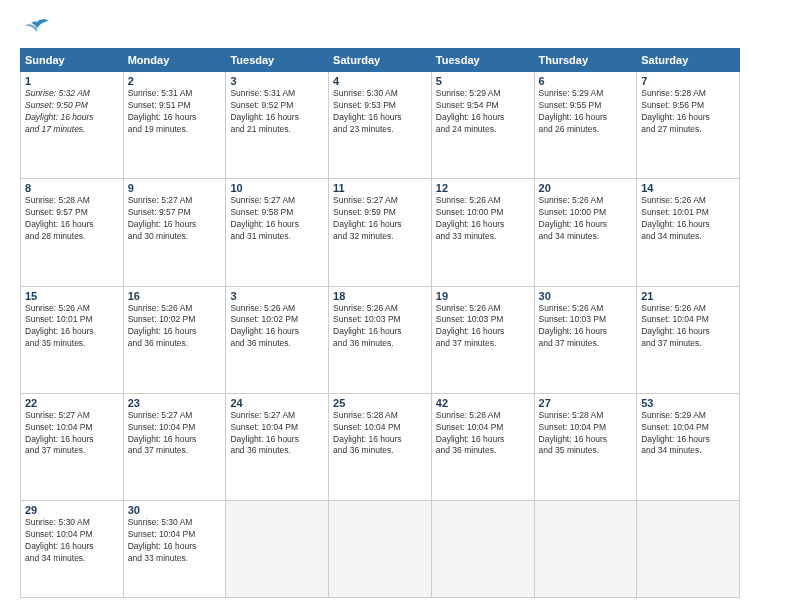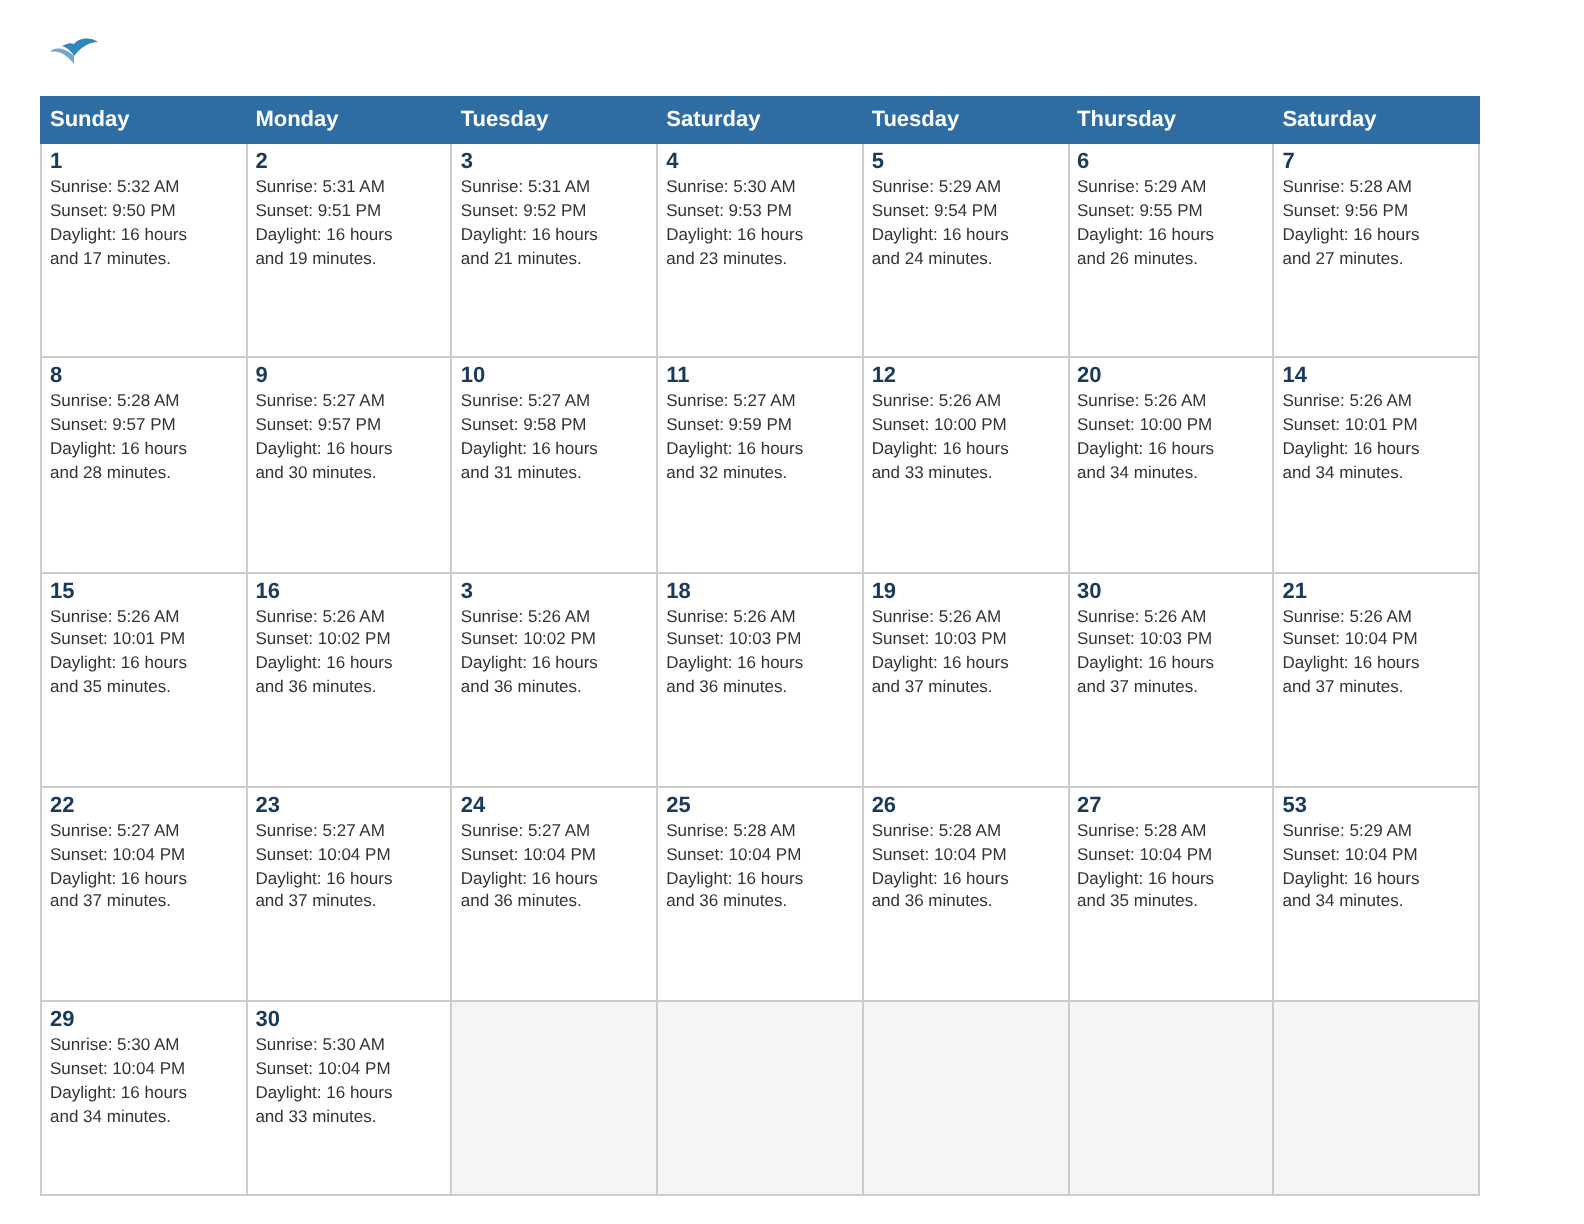--- a/index.html
+++ b/index.html
@@ -128,21 +128,21 @@
         <th>Saturday</th>
         <th>Tuesday</th>
         <th>Thursday</th>
         <th>Saturday</th>
       </tr>
     </thead>
     <tbody id="calendar-body">
     <tr>
           <td>
             <span class="day-num">1</span>
-            <div class="day-info" style="white-space: pre-line;">Sunrise: 5:32 AM
+            <div class="day-info" style="white-space: pre-line; font-style: italic;">Sunrise: 5:32 AM
 Sunset: 9:50 PM
 Daylight: 16 hours
 and 17 minutes.</div>
           </td>
           <td>
             <span class="day-num">2</span>
             <div class="day-info" style="white-space: pre-line;">Sunrise: 5:31 AM
 Sunset: 9:51 PM
 Daylight: 16 hours
 and 19 minutes.</div>
@@ -308,21 +308,21 @@
 and 36 minutes.</div>
           </td>
           <td>
             <span class="day-num">25</span>
             <div class="day-info" style="white-space: pre-line;">Sunrise: 5:28 AM
 Sunset: 10:04 PM
 Daylight: 16 hours
 and 36 minutes.</div>
           </td>
           <td>
-            <span class="day-num">26</span>
+            <span class="day-num">42</span>
             <div class="day-info" style="white-space: pre-line;">Sunrise: 5:28 AM
 Sunset: 10:04 PM
 Daylight: 16 hours
 and 36 minutes.</div>
           </td>
           <td>
             <span class="day-num">27</span>
             <div class="day-info" style="white-space: pre-line;">Sunrise: 5:28 AM
 Sunset: 10:04 PM
 Daylight: 16 hours

